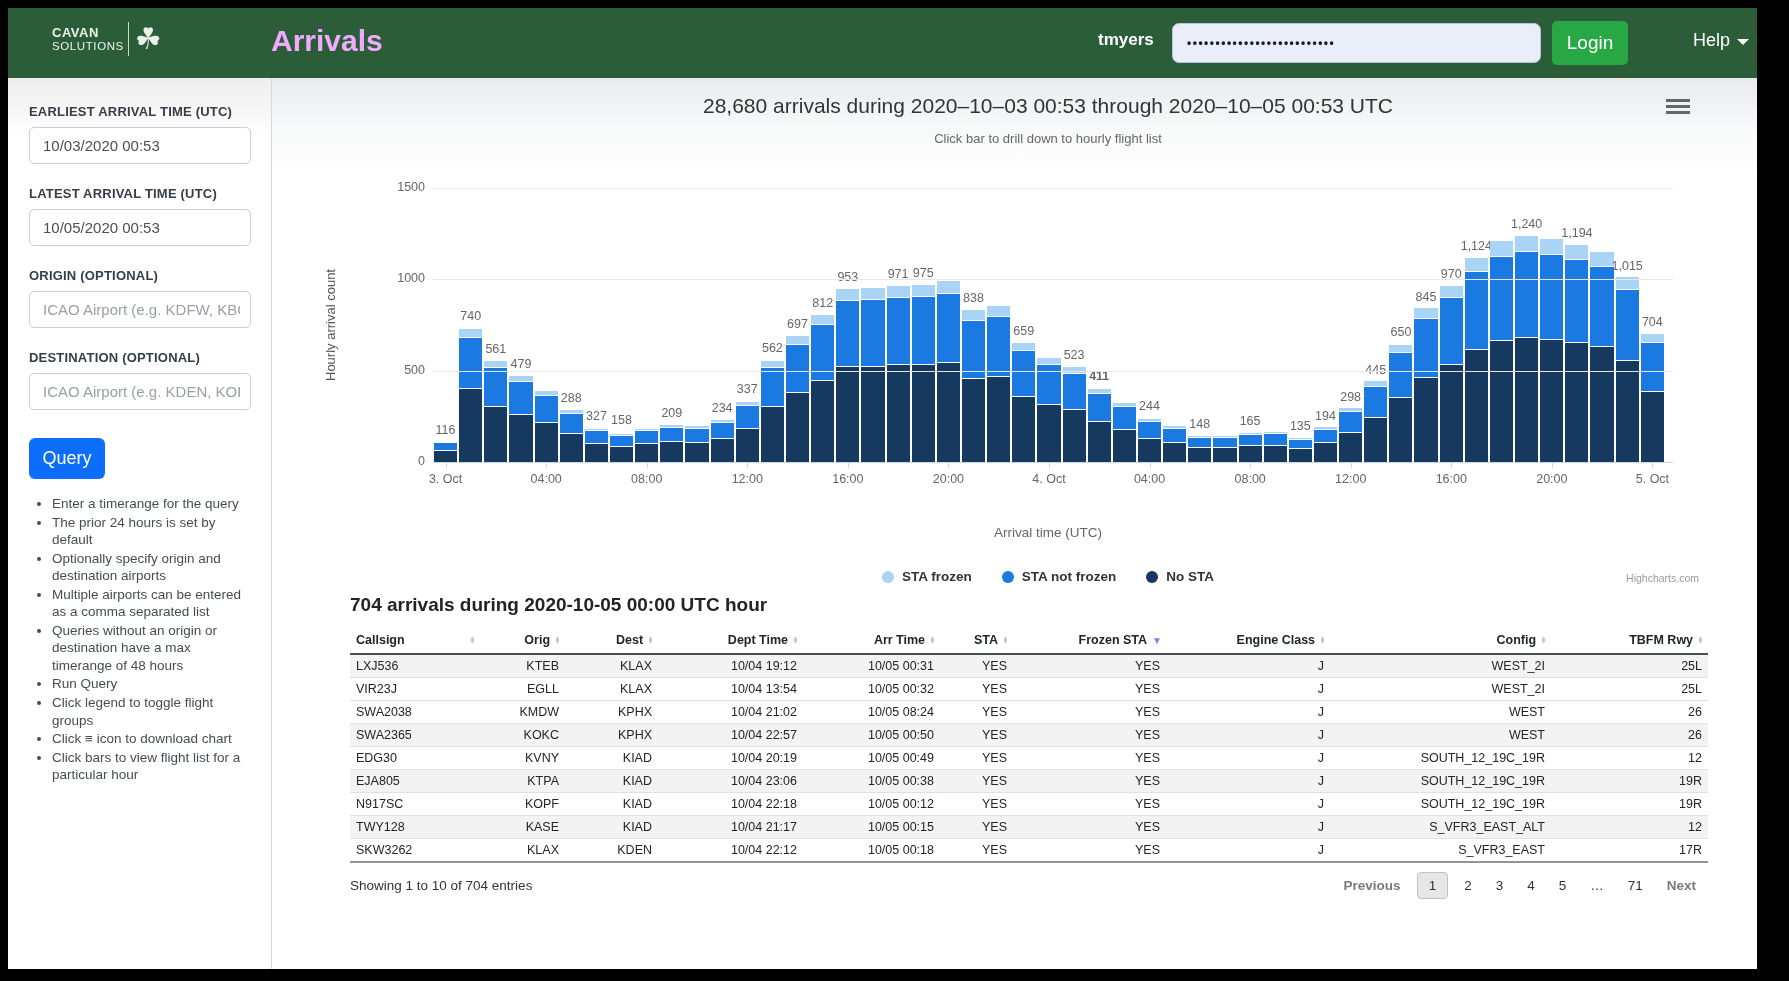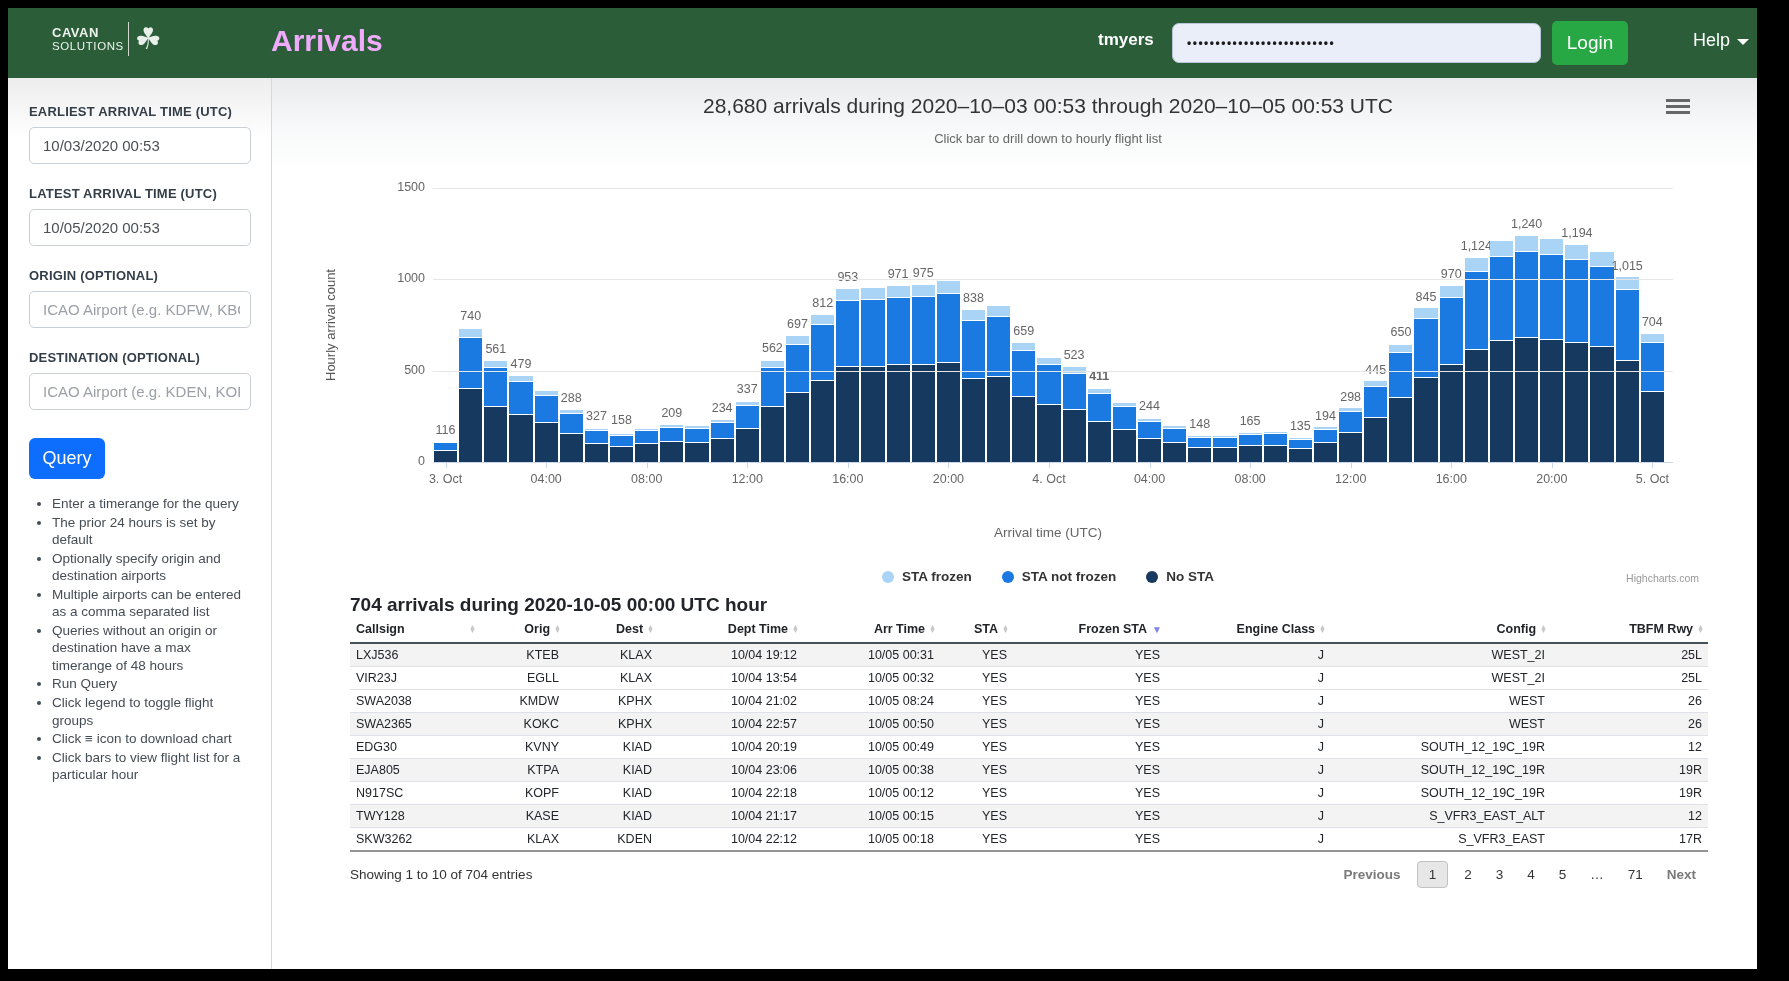--- a/index.html
+++ b/index.html
@@ -55,21 +55,21 @@
   .xlab{position:absolute;top:284px;transform:translateX(-50%);font-size:12.5px;color:#666;white-space:nowrap;}
   .xaxis-title{position:absolute;left:161px;top:447px;width:1230px;text-align:center;font-size:13.5px;color:#666;}
   .legend{position:absolute;left:161px;top:470px;width:1230px;display:flex;justify-content:center;gap:30px;margin-top:21px;}
   .leg-item{display:flex;align-items:center;gap:8px;cursor:pointer;}
   .leg-dot{width:12px;height:12px;border-radius:50%;}
   .leg-txt{font-size:13.5px;font-weight:bold;color:#333;}
   .credit{position:absolute;right:58px;top:494px;font-size:10.5px;color:#999;}
   
   .flist{position:absolute;left:78px;top:516px;width:1358px;}
   .fl-head{font-size:19px;font-weight:bold;color:#212529;}
-  table.fl{border-collapse:collapse;table-layout:fixed;width:1358px;}
+  table.fl{border-collapse:collapse;table-layout:fixed;width:1358px;margin-top:11px;}
   table.fl th{font-size:12.5px;font-weight:bold;color:#212529;padding:6px 4px 6px 6px;border-bottom:2px solid #474f56;cursor:pointer;}
   table.fl td{font-size:12.5px;color:#212529;padding:4px 6px;border-top:1px solid #dee2e6;}
   table.fl tr.striped td{background:#f3f3f3;}
   table.fl tr:last-child td{border-bottom:2px solid #949494;}
   .th-in{display:flex;align-items:center;width:100%;}
   .th-lab{flex:1 1 auto;}
   .sort-both{display:flex;flex-direction:column;line-height:4px;font-size:7px;color:#c9c9c9;margin-left:4px;}
   .sort-desc{font-size:10px;color:#7d83ea;margin-left:5px;}
   .ta-l{text-align:left;}.ta-r{text-align:right;}
   .fl-footer{display:flex;justify-content:space-between;align-items:center;margin-top:9px;}

